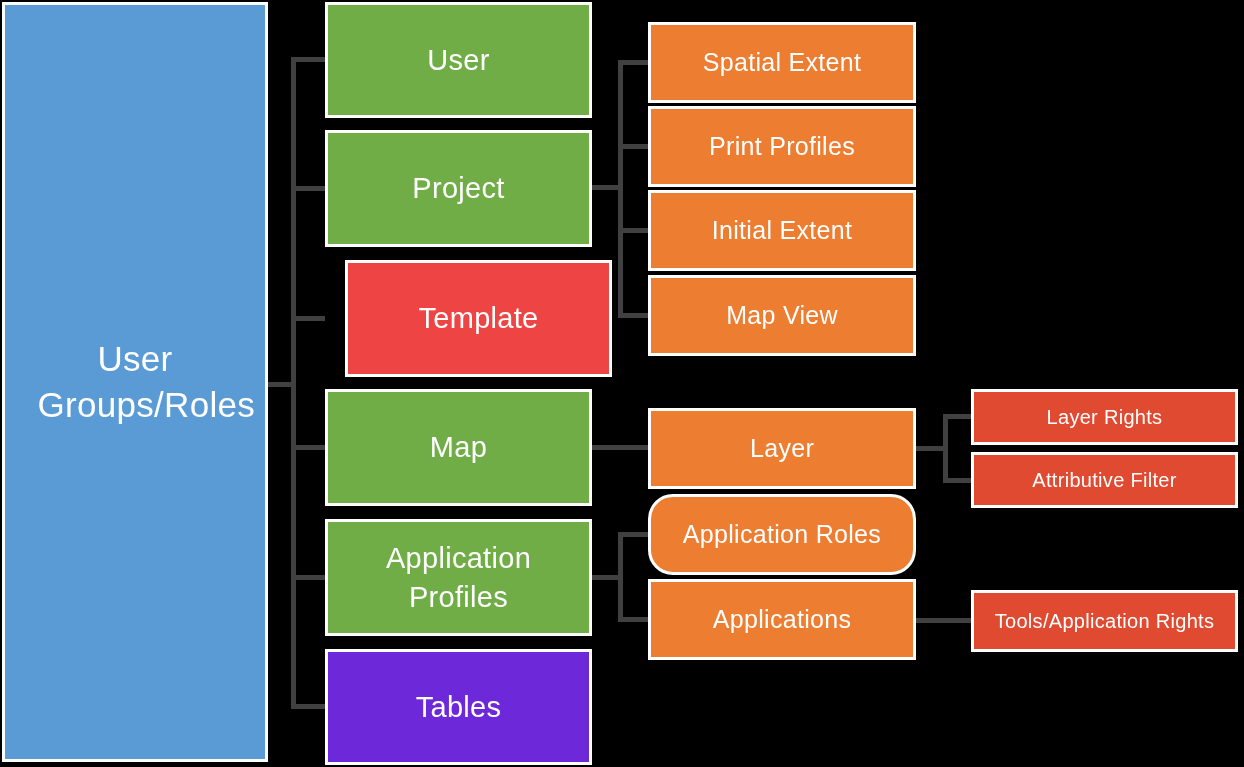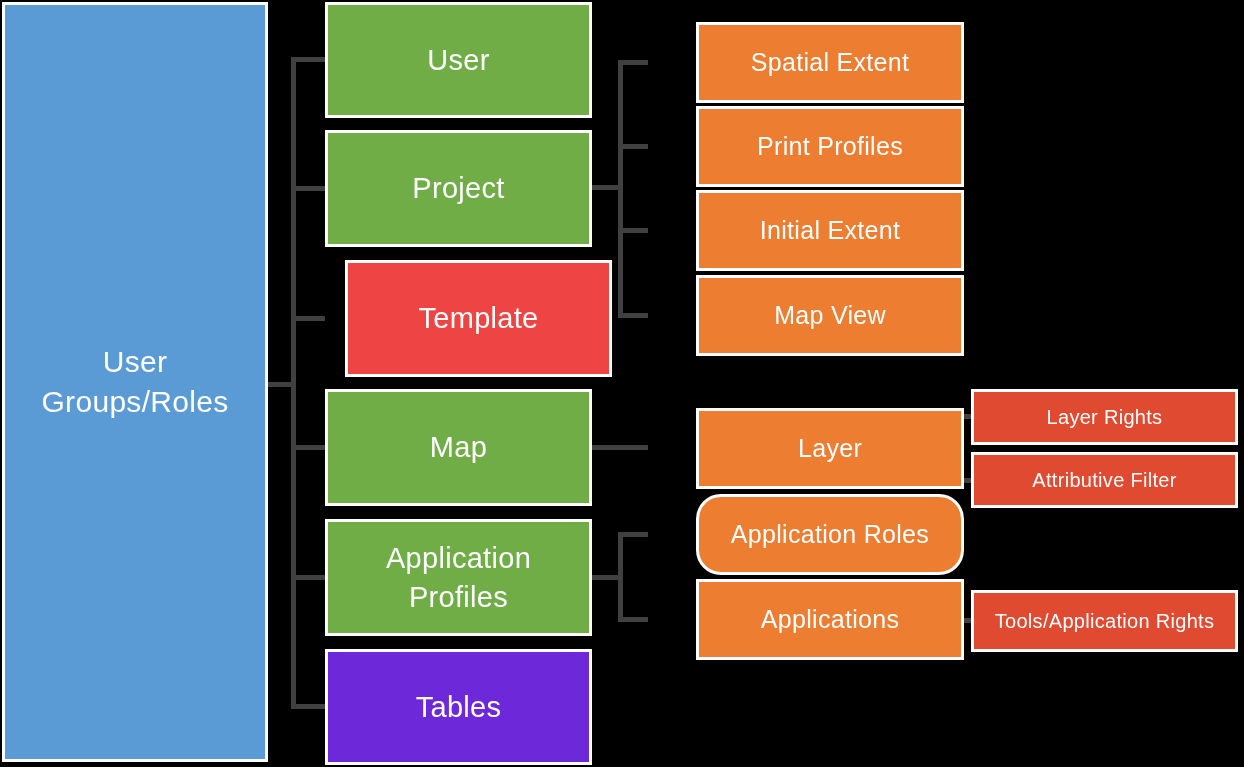--- a/index.html
+++ b/index.html
@@ -24,23 +24,23 @@
     justify-content: center;
     text-align: center;
     color: #ffffff;
     font-weight: 300;
     letter-spacing: 0.3px;
   }
   .node .lbl {
     display: block;
     line-height: 1.32;
   }
-  .lvl0 { font-size: 30px; }
+  .lvl0 { font-size: 35px; }
   .lvl1 { font-size: 29px; }
-  .lvl2 { font-size: 25px; margin-left: 48px; }
+  .lvl2 { font-size: 25px; }
   .lvl3 { font-size: 20px; }
 
   .wrap-narrow .lbl { max-width: 195px; }
   .wrap-mid .lbl    { max-width: 235px; }
 
   .conn {
     position: absolute;
     background: #404040;
   }
 

